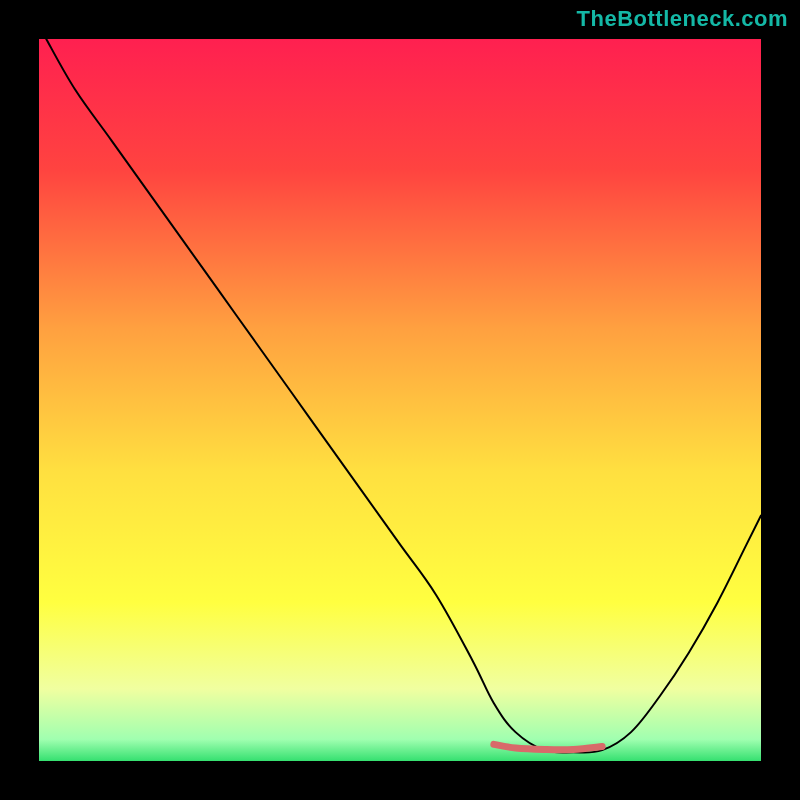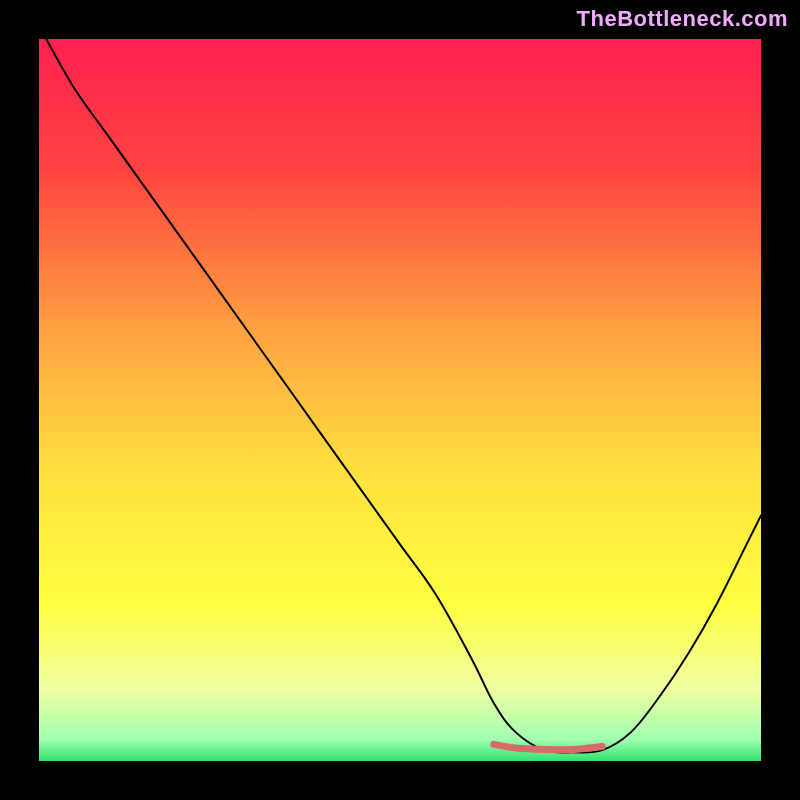--- a/index.html
+++ b/index.html
@@ -14,21 +14,21 @@
   .frame {
     position: relative;
     width: 800px;
     height: 800px;
     background: #000;
   }
   .watermark {
     position: absolute;
     top: 6px;
     right: 12px;
-    color: #f0abfc;
+    color: #14b8a6;
     font-size: 22px;
     font-weight: 600;
     letter-spacing: 0.5px;
     z-index: 20;
     margin-left: 28px;
   }
   .plot-area {
     position: absolute;
     left: 39px;
     top: 39px;

